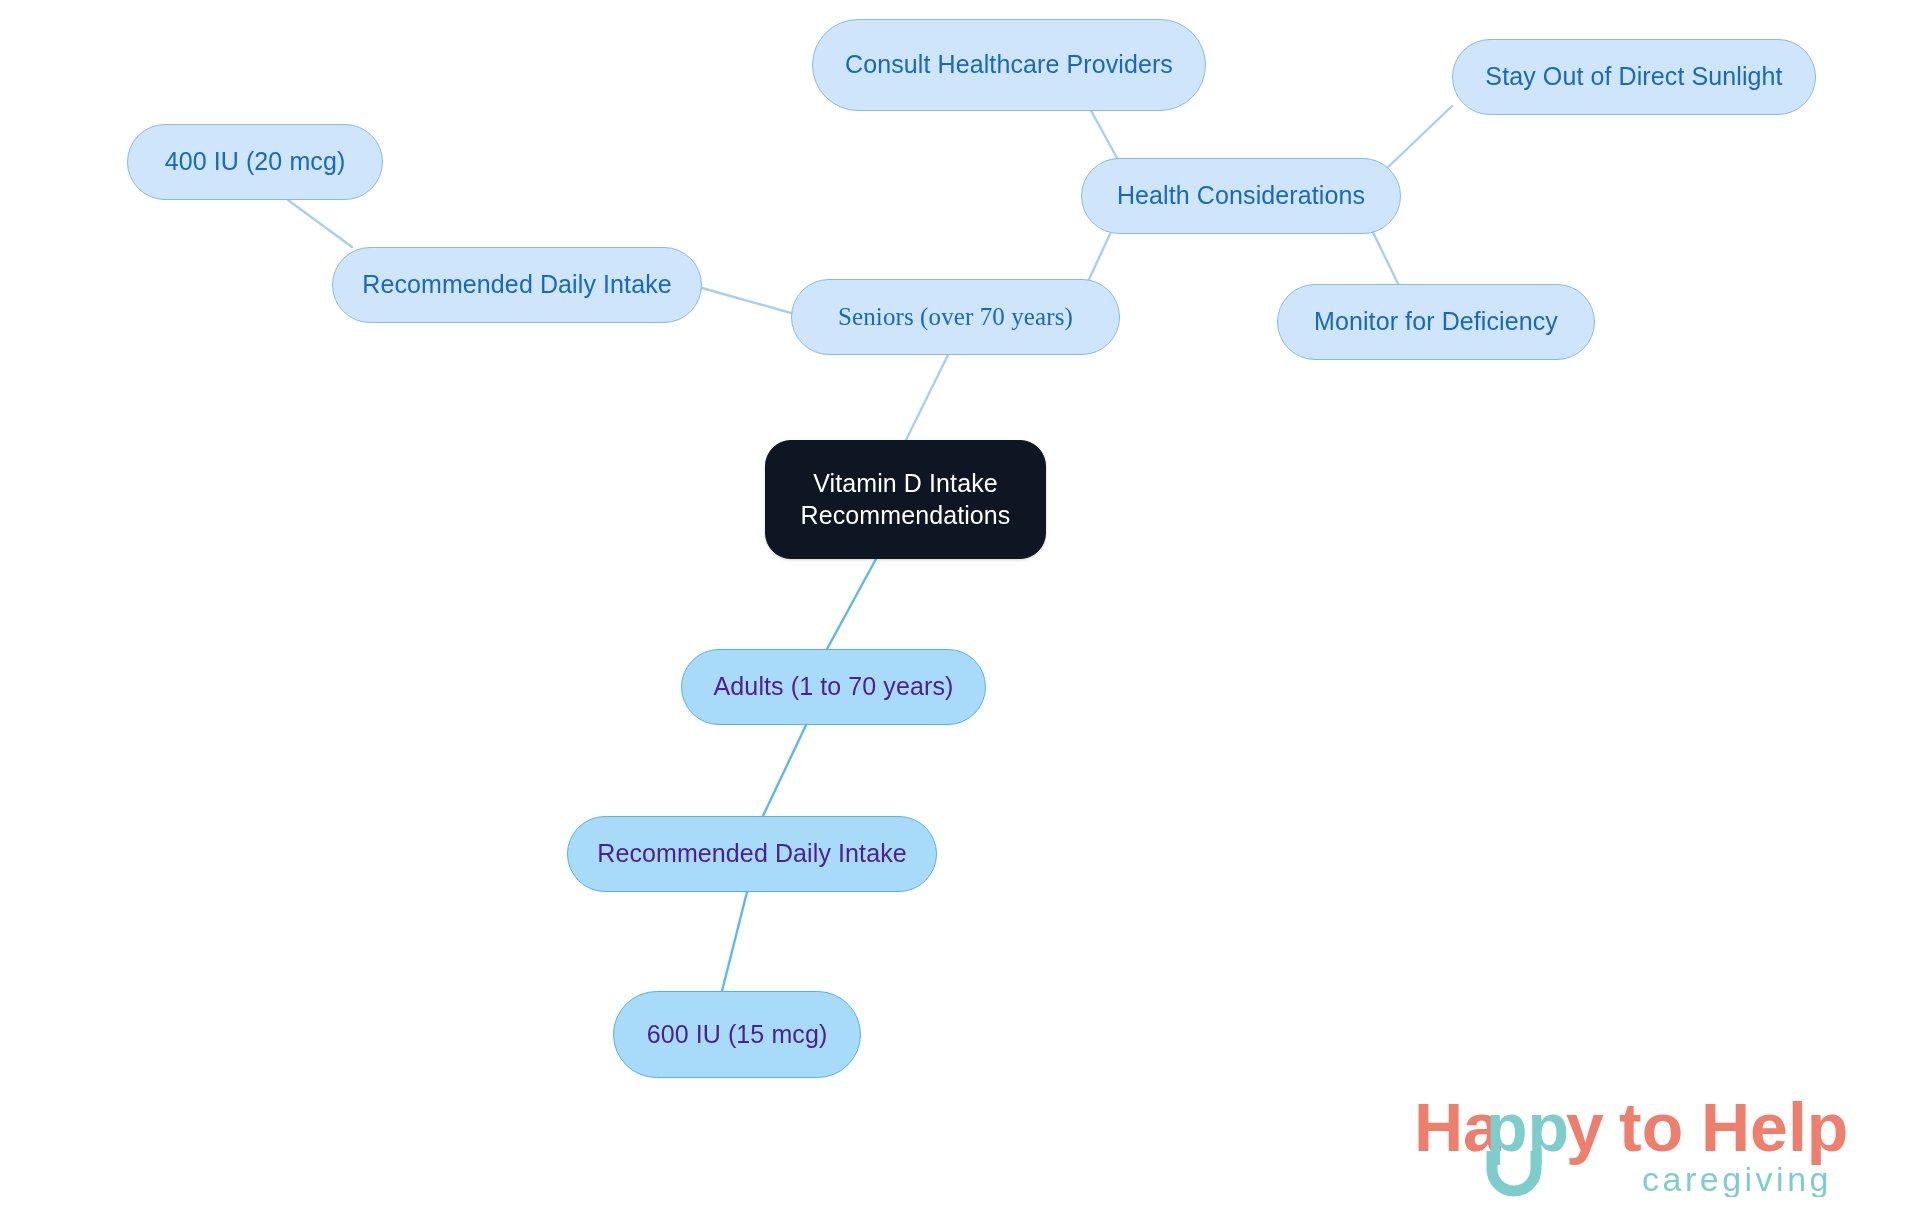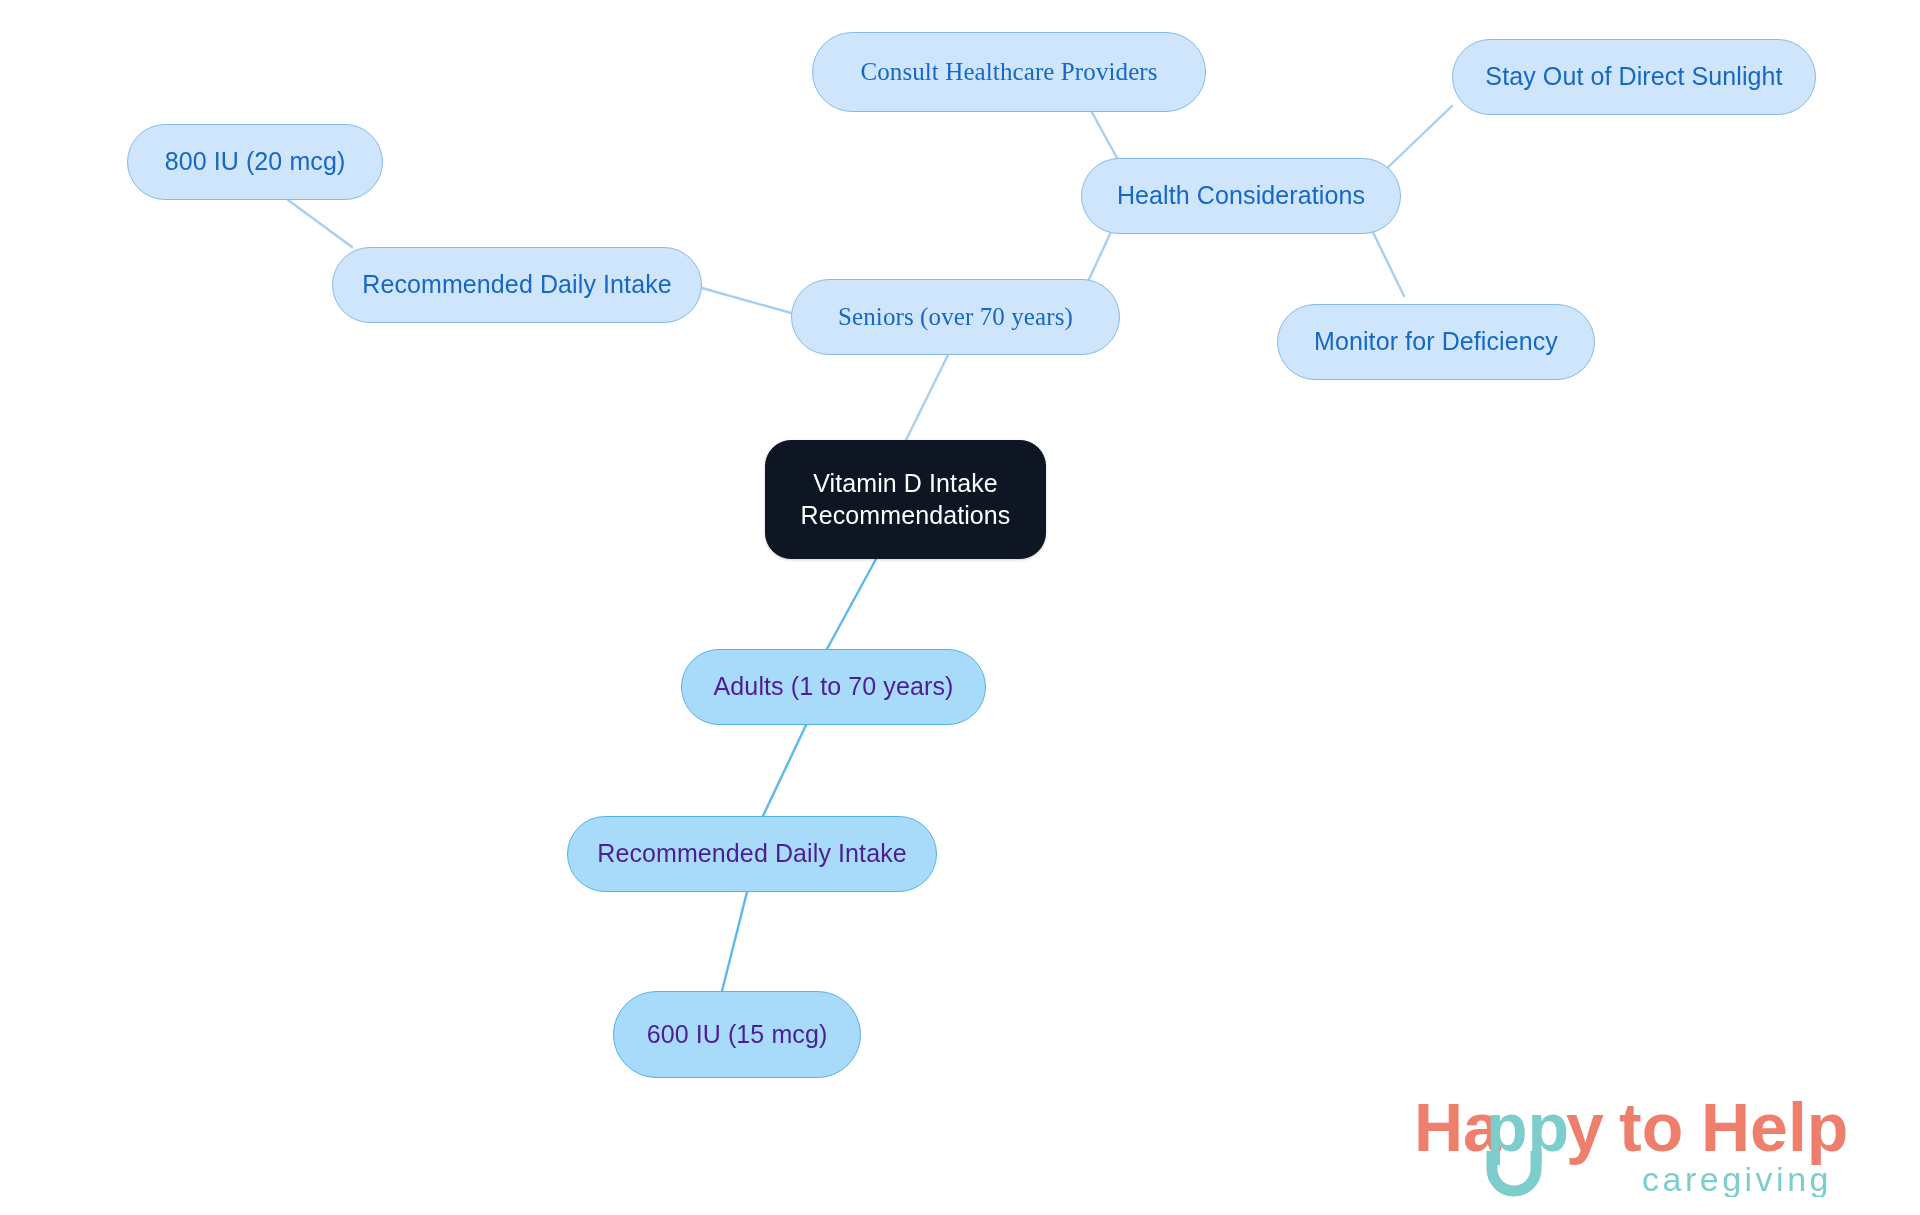--- a/index.html
+++ b/index.html
@@ -94,25 +94,25 @@
       <line x1="876" y1="559" x2="827" y2="649" stroke="#5cb9ec" stroke-width="2.4" stroke-linecap="round"></line>
       <line x1="806" y1="725" x2="763" y2="816" stroke="#5cb9ec" stroke-width="2.4" stroke-linecap="round"></line>
       <line x1="747" y1="892" x2="722" y2="991" stroke="#5cb9ec" stroke-width="2.4" stroke-linecap="round"></line>
     </svg>
 
   <div id="nodes-layer">
       <div class="node root" style="left: 765px; top: 440px; width: 281px; height: 119px;">Vitamin D Intake
 Recommendations</div>
       <div class="node branch-a" style="left: 791px; top: 279px; width: 329px; height: 76px; font-family: Liberation Serif, serif;">Seniors (over 70 years)</div>
       <div class="node branch-a" style="left: 332px; top: 247px; width: 370px; height: 76px;">Recommended Daily Intake</div>
-      <div class="node branch-a" style="left: 127px; top: 124px; width: 256px; height: 76px;">800 IU (20 mcg)</div>
+      <div class="node branch-a" style="left: 127px; top: 124px; width: 256px; height: 76px;">400 IU (20 mcg)</div>
       <div class="node branch-a" style="left: 1081px; top: 158px; width: 320px; height: 76px; text-align: center;">Health Considerations</div>
-      <div class="node branch-a" style="left: 812px; top: 32px; width: 394px; height: 80px; font-family: Liberation Serif, serif;">Consult Healthcare Providers</div>
+      <div class="node branch-a" style="left: 812px; top: 19px; width: 394px; height: 92px;">Consult Healthcare Providers</div>
       <div class="node branch-a" style="left: 1452px; top: 39px; width: 364px; height: 76px;">Stay Out of Direct Sunlight</div>
-      <div class="node branch-a" style="left: 1277px; top: 304px; width: 318px; height: 76px;">Monitor for Deficiency</div>
+      <div class="node branch-a" style="left: 1277px; top: 284px; width: 318px; height: 76px;">Monitor for Deficiency</div>
       <div class="node branch-b" style="left: 681px; top: 649px; width: 305px; height: 76px;">Adults (1 to 70 years)</div>
       <div class="node branch-b" style="left: 567px; top: 816px; width: 370px; height: 76px;">Recommended Daily Intake</div>
       <div class="node branch-b" style="left: 613px; top: 991px; width: 248px; height: 87px;">600 IU (15 mcg)</div>
     </div>
 
   <svg id="logo" viewBox="0 0 470 108" xmlns="http://www.w3.org/2000/svg">
 
     <path d="M 78 62 L 78 80 A 22 22 0 0 0 122 80 L 122 62" fill="none" stroke="#7dcdcd" stroke-width="11" stroke-linecap="butt"></path>
     <text x="0" y="62" font-family="'Liberation Sans', sans-serif" font-size="68" font-weight="bold" fill="#ee7f6d">Ha</text>
     <text x="72" y="62" font-family="'Liberation Sans', sans-serif" font-size="68" font-weight="bold" fill="#7dcdcd">pp</text>

